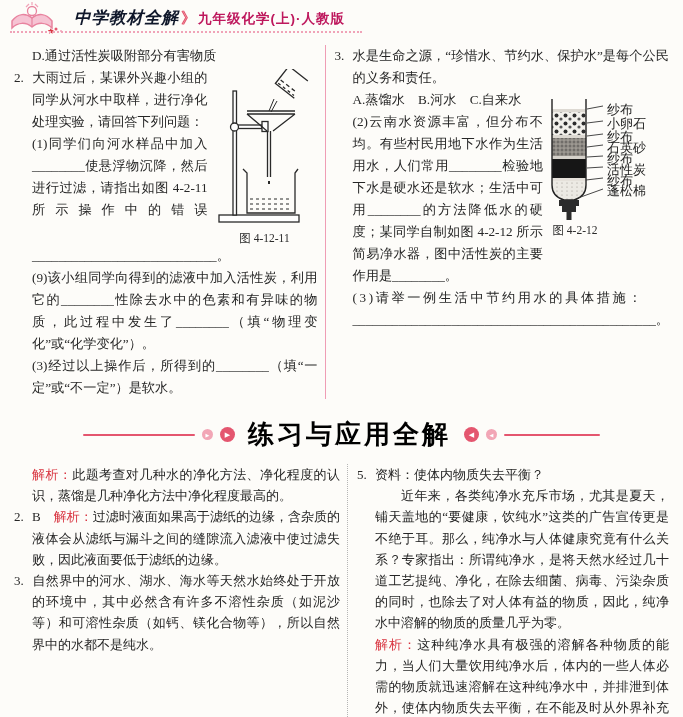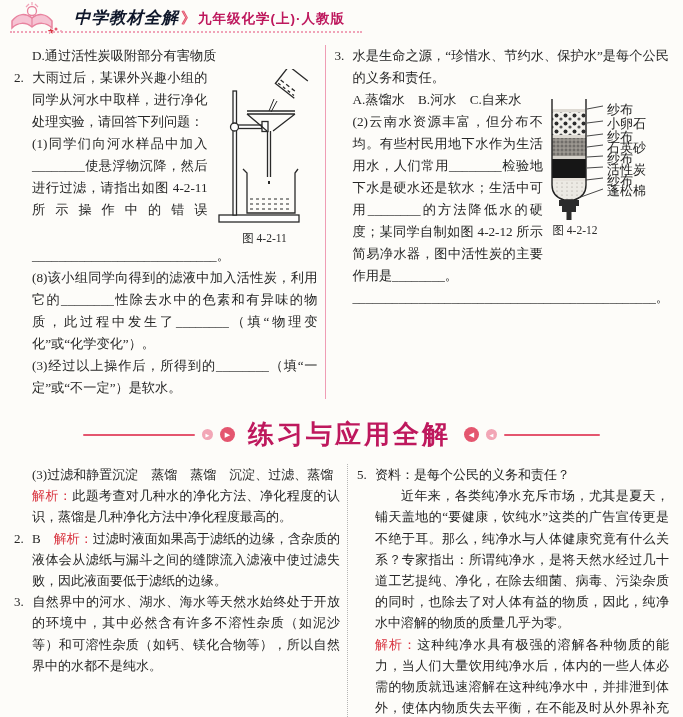--- a/index.html
+++ b/index.html
@@ -35,21 +35,21 @@
   .fig2 svg{position:absolute;left:0;top:0;}
   .fig2-label{position:absolute;left:62px;font-size:13px;line-height:11px;white-space:nowrap;color:#222;}
   .fig2 .fig-caption{position:absolute;left:-8px;top:126px;width:76px;}
   
   .section-divider{display:flex;align-items:center;justify-content:center;margin:16px 0 10px 0;gap:7px;}
   .hline{height:2px;background:#e4566f;border-radius:1px;}
   .hl-l{width:112px;}.hl-r{width:96px;}
   .circ{border-radius:50%;display:flex;align-items:center;justify-content:center;font-family:"DejaVu Sans",sans-serif;}
   .circ-big{width:15px;height:15px;background:#e4566f;color:#fff;font-size:7px;}
   .circ-small{width:11px;height:11px;background:#f2a6b6;color:#fff;font-size:5px;}
-  .sec-title{font-family:"Liberation Sans","DejaVu Sans",sans-serif;font-weight:bold;font-size:26px;color:#be185d;letter-spacing:3px;margin:0 6px;}
+  .sec-title{font-family:"Liberation Sans","DejaVu Sans",sans-serif;font-weight:bold;font-size:26px;color:#000000;letter-spacing:3px;margin:0 6px;}
   
   .bottom-section{display:flex;padding:2px 14px 0 14px;}
   .bcol-l{width:326px;}
   .bcol-r{flex:1;border-left:1px dotted #b5b5b5;padding-left:9px;margin-left:7px;}
   .bottom-section .para{font-size:13px;line-height:21.2px;}
 </style>
 </head>
 <body>
 
 <div class="page-header">
@@ -96,26 +96,26 @@
               <path d="M90,2 L66,2 L66,24 L90,24"></path>
               <path d="M68,18 L88,18" stroke-dasharray="4,3"></path>
               <path d="M68,22 L88,22" stroke-dasharray="3,3"></path>
             </g>
             <path d="M61,30 L56,42 M64,32 L58,43" stroke-width="1"></path>
 
             <path d="M30,100 L34,104 L34,144 L82,144 L82,104 L85,100"></path>
             <path d="M37,130 L79,130 M37,135 L79,135 M37,140 L79,140" stroke-width="1.2" stroke-dasharray="3,3"></path>
           </g>
         </svg>
-        <div class="fig-caption">图 4-2-11</div>
+        <div class="fig-caption">图 4-12-11</div>
       </div>
       <div>
           <div class="para"><span class="num">2.</span><span>大雨过后，某课外兴趣小组的同学从河水中取样，进行净化处理实验，请回答下列问题：</span></div>
           <div class="para"><span>(1)同学们向河水样品中加入________使悬浮物沉降，然后进行过滤，请指出如图 4-2-11 所示操作中的错误____________________________。</span></div>
-          <div class="para"><span>(8)该小组同学向得到的滤液中加入活性炭，利用它的________性除去水中的色素和有异味的物质，此过程中发生了________（填“物理变化”或“化学变化”）。</span></div>
+          <div class="para"><span>(9)该小组同学向得到的滤液中加入活性炭，利用它的________性除去水中的色素和有异味的物质，此过程中发生了________（填“物理变化”或“化学变化”）。</span></div>
           <div class="para"><span>(3)经过以上操作后，所得到的________（填“一定”或“不一定”）是软水。</span></div>
         </div>
     </div>
   </div>
 
   <div class="col-r">
     <div>
         <div class="para"><span class="num">3.</span><span>水是生命之源，“珍惜水、节约水、保护水”是每个公民的义务和责任。</span></div>
         <div class="para"><span>A.蒸馏水　B.河水　C.自来水</span></div>
       </div>
@@ -163,40 +163,40 @@
           <line x1="42" y1="71" x2="58" y2="70"></line>
           <line x1="41" y1="83" x2="58" y2="81"></line>
           <line x1="33" y1="101" x2="58" y2="92"></line>
         </g>
       </svg>
       <span><span class="fig2-label" style="top: 7px;">纱布</span><span class="fig2-label" style="top: 21px;">小卵石</span><span class="fig2-label" style="top: 34px;">纱布</span><span class="fig2-label" style="top: 45px;">石英砂</span><span class="fig2-label" style="top: 56px;">纱布</span><span class="fig2-label" style="top: 67px;">活性炭</span><span class="fig2-label" style="top: 78px;">纱布</span><span class="fig2-label" style="top: 88px;">蓬松棉</span></span>
       <div class="fig-caption">图 4-2-12</div>
     </div>
     <div>
         <div class="para"><span>(2)云南水资源丰富，但分布不均。有些村民用地下水作为生活用水，人们常用________检验地下水是硬水还是软水；生活中可用________的方法降低水的硬度；某同学自制如图 4-2-12 所示简易净水器，图中活性炭的主要作用是________。</span></div>
+        <div class="para ls"><span>(3)请举一例生活中节约用水的具体措施：</span></div>
         <div class="para"><span>______________________________________________。</span></div>
       </div>
   </div>
 </div>
 
 <div class="section-divider">
   <span class="hline hl-l"></span>
   <span class="circ circ-small">▶</span>
   <span class="circ circ-big">▶</span>
   <span class="sec-title">练习与应用全解</span>
   <span class="circ circ-big">◀</span>
   <span class="circ circ-small">◀</span>
   <span class="hline hl-r"></span>
 </div>
 
 <div class="bottom-section">
   <div class="bcol-l">
-      <div class="para"><span>(3)过滤和静置沉淀　蒸馏　蒸馏　沉淀、过滤、蒸馏</span></div>
       <div class="para"><span class="red">解析：</span><span>此题考查对几种水的净化方法、净化程度的认识，蒸馏是几种净化方法中净化程度最高的。</span></div>
       <div class="para"><span class="num">2.</span><span>B　</span><span class="red">解析：</span><span>过滤时液面如果高于滤纸的边缘，含杂质的液体会从滤纸与漏斗之间的缝隙流入滤液中使过滤失败，因此液面要低于滤纸的边缘。</span></div>
       <div class="para"><span class="num">3.</span><span>自然界中的河水、湖水、海水等天然水始终处于开放的环境中，其中必然含有许多不溶性杂质（如泥沙等）和可溶性杂质（如钙、镁化合物等），所以自然界中的水都不是纯水。</span></div>
     </div>
   <div class="bcol-r">
-      <div class="para"><span class="num">5.</span><span>资料：是每个公民的义务和责任？</span></div>
+      <div class="para"><span class="num">5.</span><span>资料：使体内物质失去平衡？</span></div>
       <div class="para ind"><span>近年来，各类纯净水充斥市场，尤其是夏天，铺天盖地的“要健康，饮纯水”这类的广告宣传更是不绝于耳。那么，纯净水与人体健康究竟有什么关系？专家指出：所谓纯净水，是将天然水经过几十道工艺提纯、净化，在除去细菌、病毒、污染杂质的同时，也除去了对人体有益的物质，因此，纯净水中溶解的物质的质量几乎为零。</span></div>
       <div class="para"><span class="red">解析：</span><span>这种纯净水具有极强的溶解各种物质的能力，当人们大量饮用纯净水后，体内的一些人体必需的物质就迅速溶解在这种纯净水中，并排泄到体外，使体内物质失去平衡，在不能及时从外界补充这些物质时就可能致病。因此，除非在特殊情况下，纯净水一般不宜作为常规饮用水。</span></div>
     </div>
 </div>
 
 </body></html>

